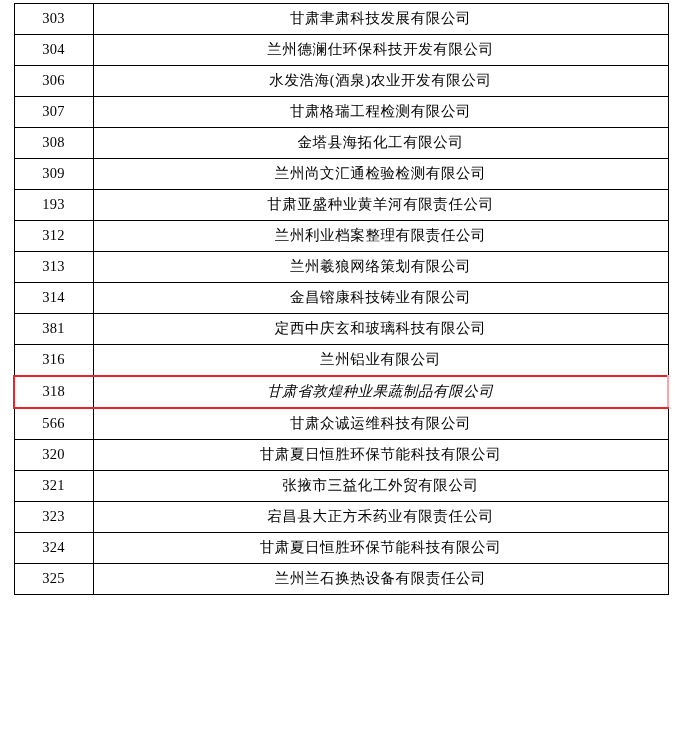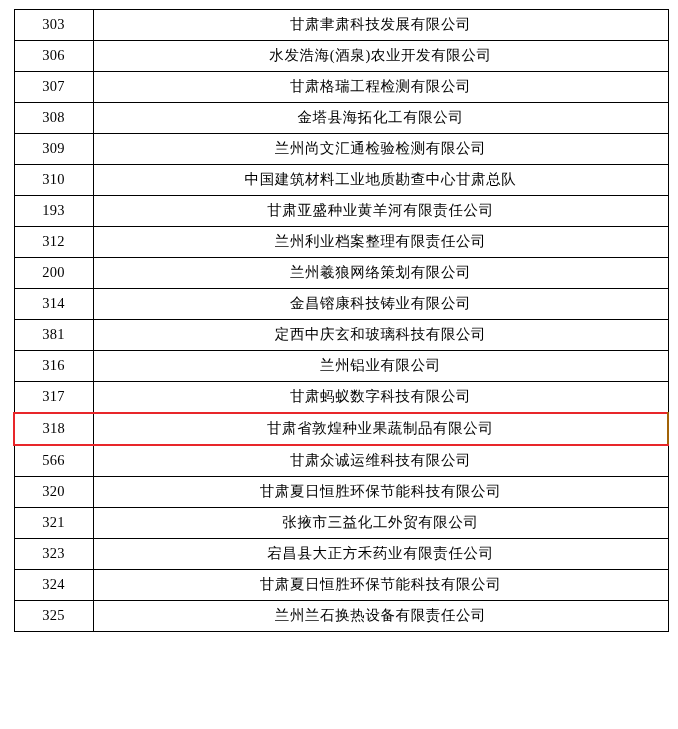--- a/index.html
+++ b/index.html
@@ -17,21 +17,21 @@
   .page {
     position: relative;
     width: 678px;
     height: 729px;
     background: #ffffff;
   }
   table.doc-table {
     border-collapse: collapse;
     width: 652px;
     margin-left: 13px;
-    margin-top: 9px;
+    margin-top: 3px;
     table-layout: fixed;
   }
   table.doc-table td {
     border: 1px solid #000000;
     height: 30px;
     padding: 0;
     font-size: 14.5px;
     text-align: center;
     vertical-align: middle;
     line-height: 1.2;
@@ -47,21 +47,22 @@
     letter-spacing: 0.6px;
   }
   tr.highlight td {
     border-top: 2px solid #e8262a;
     border-bottom: 2px solid #e8262a;
   }
   tr.highlight td.col-no {
     border-left: 2px solid #e8262a;
   }
   tr.highlight td.col-name {
-    border-right: 2px solid #a16207;
+    border-right: 2px solid #fca5a5;
+    font-style: italic;
   }
   .bottom-strip {
     position: absolute;
     left: 0;
     bottom: 0;
     width: 678px;
     height: 10px;
     background: #ffffff;
   }
 </style>
@@ -69,66 +70,62 @@
 <body>
 
 <div class="page">
   <table class="doc-table">
     <tbody>
         <tr>
           <td class="col-no">303</td>
           <td class="col-name">甘肃聿肃科技发展有限公司</td>
         </tr>
         <tr>
+          <td class="col-no">304</td>
+          <td class="col-name">兰州德澜仕环保科技开发有限公司</td>
+        </tr>
+        <tr>
           <td class="col-no">306</td>
           <td class="col-name">水发浩海(酒泉)农业开发有限公司</td>
         </tr>
         <tr>
           <td class="col-no">307</td>
           <td class="col-name">甘肃格瑞工程检测有限公司</td>
         </tr>
         <tr>
           <td class="col-no">308</td>
           <td class="col-name">金塔县海拓化工有限公司</td>
         </tr>
         <tr>
           <td class="col-no">309</td>
           <td class="col-name">兰州尚文汇通检验检测有限公司</td>
         </tr>
         <tr>
-          <td class="col-no">310</td>
-          <td class="col-name">中国建筑材料工业地质勘查中心甘肃总队</td>
-        </tr>
-        <tr>
           <td class="col-no">193</td>
           <td class="col-name">甘肃亚盛种业黄羊河有限责任公司</td>
         </tr>
         <tr>
           <td class="col-no">312</td>
           <td class="col-name">兰州利业档案整理有限责任公司</td>
         </tr>
         <tr>
-          <td class="col-no">200</td>
+          <td class="col-no">313</td>
           <td class="col-name">兰州羲狼网络策划有限公司</td>
         </tr>
         <tr>
           <td class="col-no">314</td>
           <td class="col-name">金昌镕康科技铸业有限公司</td>
         </tr>
         <tr>
           <td class="col-no">381</td>
           <td class="col-name">定西中庆玄和玻璃科技有限公司</td>
         </tr>
         <tr>
           <td class="col-no">316</td>
           <td class="col-name">兰州铝业有限公司</td>
-        </tr>
-        <tr>
-          <td class="col-no">317</td>
-          <td class="col-name">甘肃蚂蚁数字科技有限公司</td>
         </tr>
         <tr class="highlight">
           <td class="col-no">318</td>
           <td class="col-name">甘肃省敦煌种业果蔬制品有限公司</td>
         </tr>
         <tr>
           <td class="col-no">566</td>
           <td class="col-name">甘肃众诚运维科技有限公司</td>
         </tr>
         <tr>

